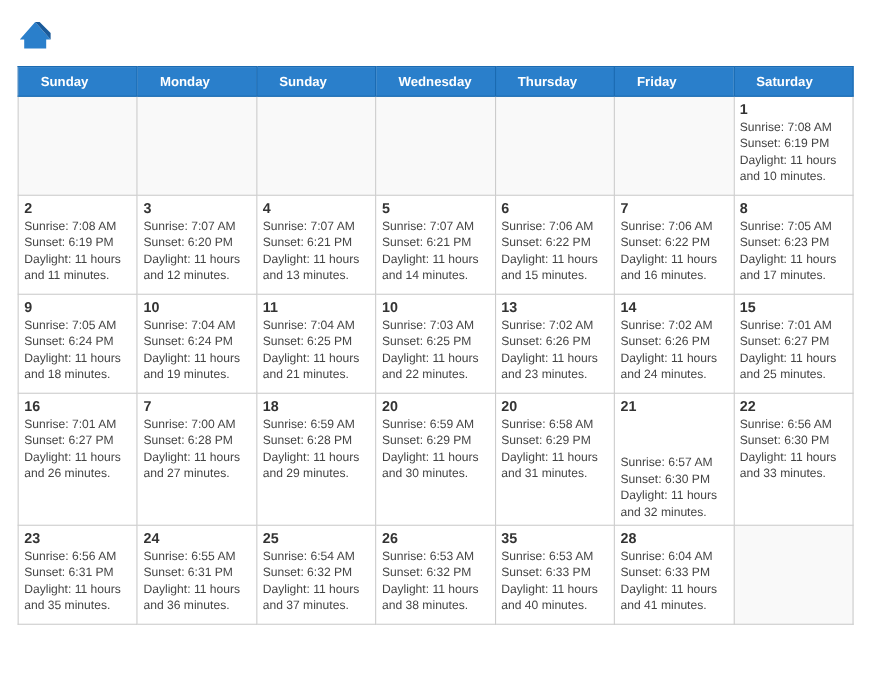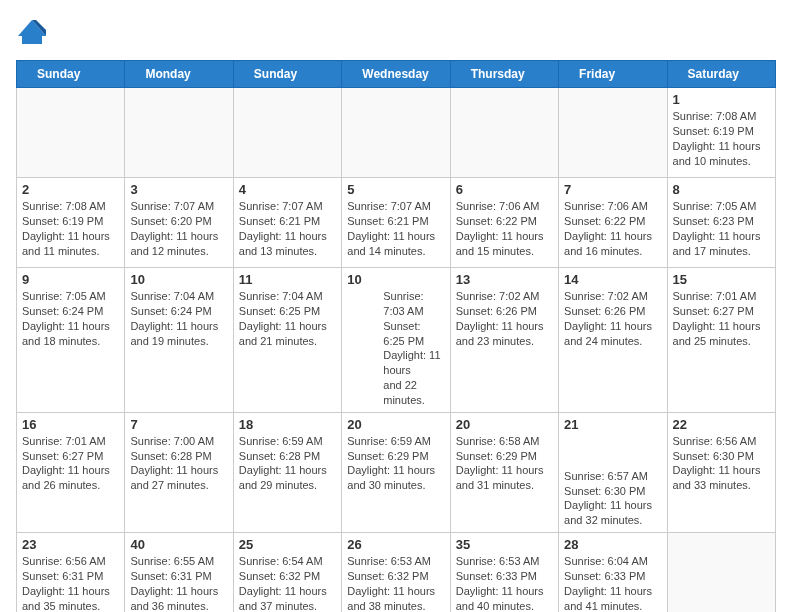--- a/index.html
+++ b/index.html
@@ -209,21 +209,21 @@
         </td>
         <td>
           <span class="day-num">11</span>
           <div class="day-info" style="white-space: pre-line;">Sunrise: 7:04 AM
 Sunset: 6:25 PM
 Daylight: 11 hours
 and 21 minutes.</div>
         </td>
         <td>
           <span class="day-num">10</span>
-          <div class="day-info" style="white-space: pre-line; margin-left: 36px;">Sunrise: 7:03 AM
+          <div class="day-info" style="white-space: pre-line;">Sunrise: 7:03 AM
 Sunset: 6:25 PM
 Daylight: 11 hours
 and 22 minutes.</div>
         </td>
         <td>
           <span class="day-num">13</span>
           <div class="day-info" style="white-space: pre-line;">Sunrise: 7:02 AM
 Sunset: 6:26 PM
 Daylight: 11 hours
 and 23 minutes.</div>
@@ -296,21 +296,21 @@
       </tr>
       <tr>
         <td>
           <span class="day-num">23</span>
           <div class="day-info" style="white-space: pre-line;">Sunrise: 6:56 AM
 Sunset: 6:31 PM
 Daylight: 11 hours
 and 35 minutes.</div>
         </td>
         <td>
-          <span class="day-num">40</span>
+          <span class="day-num">24</span>
           <div class="day-info" style="white-space: pre-line;">Sunrise: 6:55 AM
 Sunset: 6:31 PM
 Daylight: 11 hours
 and 36 minutes.</div>
         </td>
         <td>
           <span class="day-num">25</span>
           <div class="day-info" style="white-space: pre-line;">Sunrise: 6:54 AM
 Sunset: 6:32 PM
 Daylight: 11 hours

